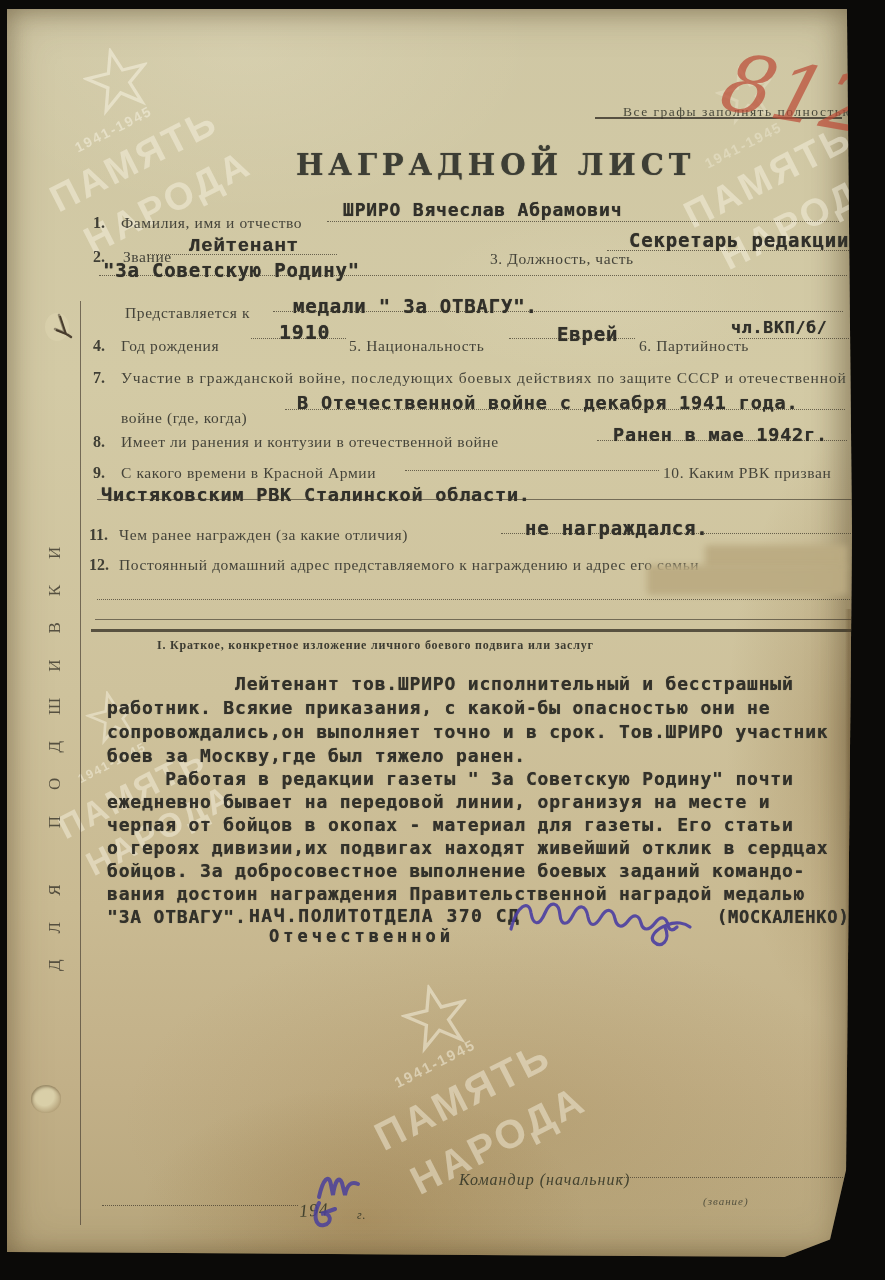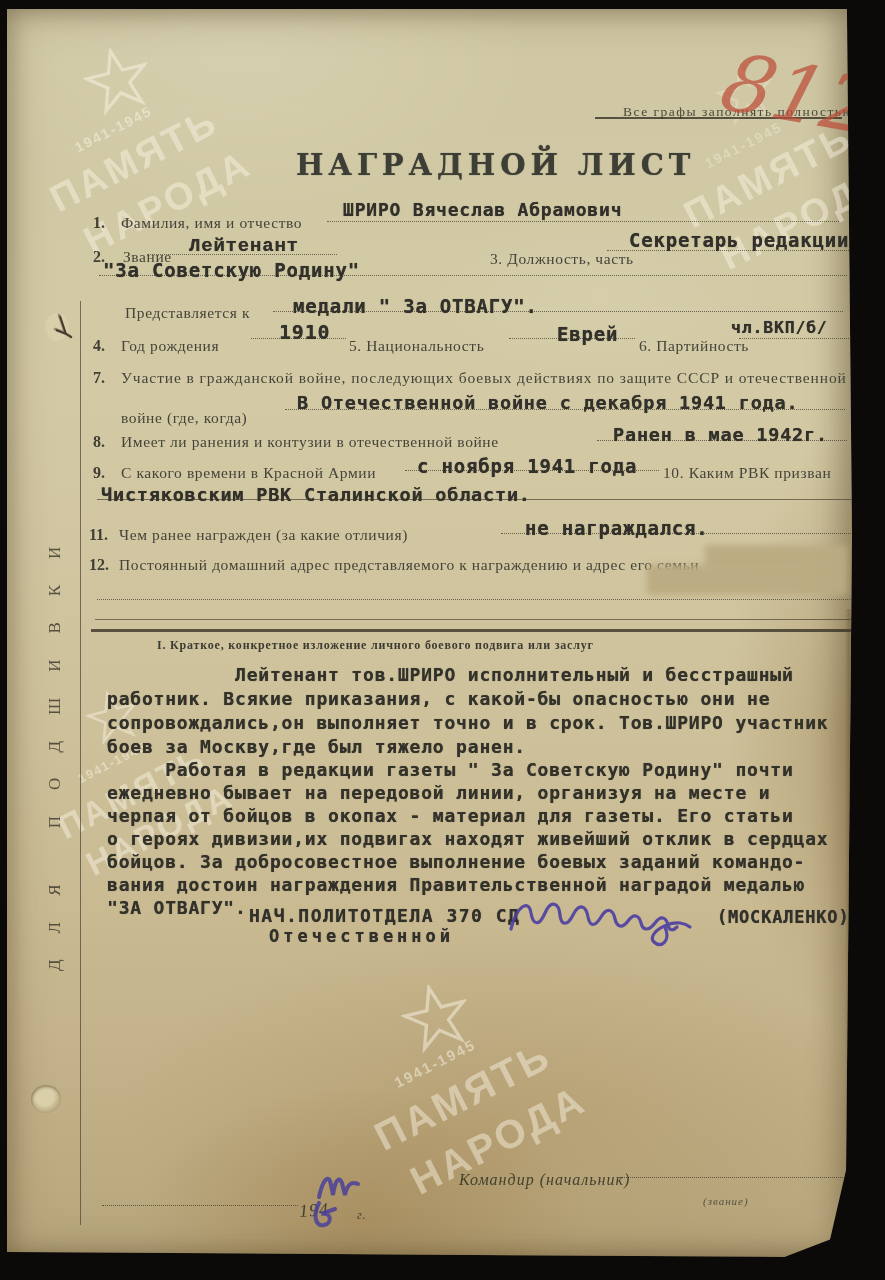--- a/index.html
+++ b/index.html
@@ -25,21 +25,21 @@
   .rule{position:absolute;border-bottom:1.5px solid rgba(58,52,40,.62);}
   .ruled{position:absolute;border-bottom:1.5px dotted rgba(58,52,40,.7);}
   .title{position:absolute;font-family:"DejaVu Serif",serif;font-weight:bold;font-size:30px;
          letter-spacing:5px;color:#3d3e35;text-shadow:0 0 1px rgba(50,50,40,.7);transform:scaleX(.97);transform-origin:left;}
   .note{position:absolute;font-family:"Liberation Serif",serif;font-size:13.5px;color:#4a4a3c;
         letter-spacing:1.5px;white-space:nowrap;}
   .heading{position:absolute;font-family:"Liberation Serif",serif;font-weight:bold;font-size:12px;
            color:#3c3b31;white-space:nowrap;letter-spacing:.8px;}
   .body-line{position:absolute;left:100px;font-family:"DejaVu Sans Mono",monospace;font-weight:700;
              font-size:18px;color:#32312a;white-space:pre;letter-spacing:.8px;
-             text-shadow:0 0 .7px rgba(45,44,36,.8);}
+             text-shadow:0 0 .7px rgba(45,44,36,.8);margin-top:9px;}
   .binding{position:absolute;left:38px;top:372px;height:590px;writing-mode:vertical-rl;
            transform:rotate(180deg);font-family:"Liberation Serif",serif;font-size:17px;
            letter-spacing:26px;color:rgba(72,68,54,.9);white-space:pre;}
   .margin-line{position:absolute;left:73px;top:292px;height:924px;width:0;
                border-left:1.5px solid rgba(75,66,52,.7);}
   .redact{position:absolute;background:rgba(186,171,130,.95);filter:blur(3px);border-radius:3px;}
   .wm{position:absolute;pointer-events:none;}
   .wm .wm-star{position:absolute;transform:rotate(-14deg);}
   .wm .wm-years{position:absolute;font-family:"Liberation Sans",sans-serif;font-weight:700;
     font-size:14px;letter-spacing:2px;color:rgba(250,246,230,.5);transform:rotate(-27deg);white-space:nowrap;}
@@ -141,21 +141,20 @@
   <div class="typed" style="left:290px;top:383px;font-size:18.5px;">В Отечественной войне с декабря 1941 года.</div>
   <div class="ruled" style="left:278px;top:400px;width:560px;"></div>
 
   <div class="numb" style="left:86px;top:424px;">8.</div>
   <div class="lbl" style="left:114px;top:424px;">Имеет ли ранения и контузии в отечественной войне</div>
   <div class="typed" style="left:606px;top:415px;font-size:18.5px;">Ранен в мае 1942г.</div>
   <div class="ruled" style="left:590px;top:431px;width:250px;"></div>
 
   <div class="numb" style="left:86px;top:455px;">9.</div>
   <div class="lbl" style="left:114px;top:455px;">С какого времени в Красной Армии</div>
-  <div class="typed" style="left:410px;top:446px;font-size:19px;">с ноября 1941 года</div>
   <div class="ruled" style="left:398px;top:461px;width:254px;"></div>
   <div class="lbl" style="left:656px;top:455px;">10. Каким РВК призван</div>
   <div class="typed" style="left:94px;top:475px;font-size:18.5px;">Чистяковским РВК Сталинской области.</div>
   <div class="rule" style="left:90px;top:490px;width:756px;"></div>
 
   <div class="numb" style="left:82px;top:517px;">11.</div>
   <div class="lbl" style="left:112px;top:517px;">Чем ранее награжден (за какие отличия)</div>
   <div class="typed" style="left:518px;top:508px;font-size:19px;">не награждался.</div>
   <div class="ruled" style="left:494px;top:524px;width:354px;"></div>
 

